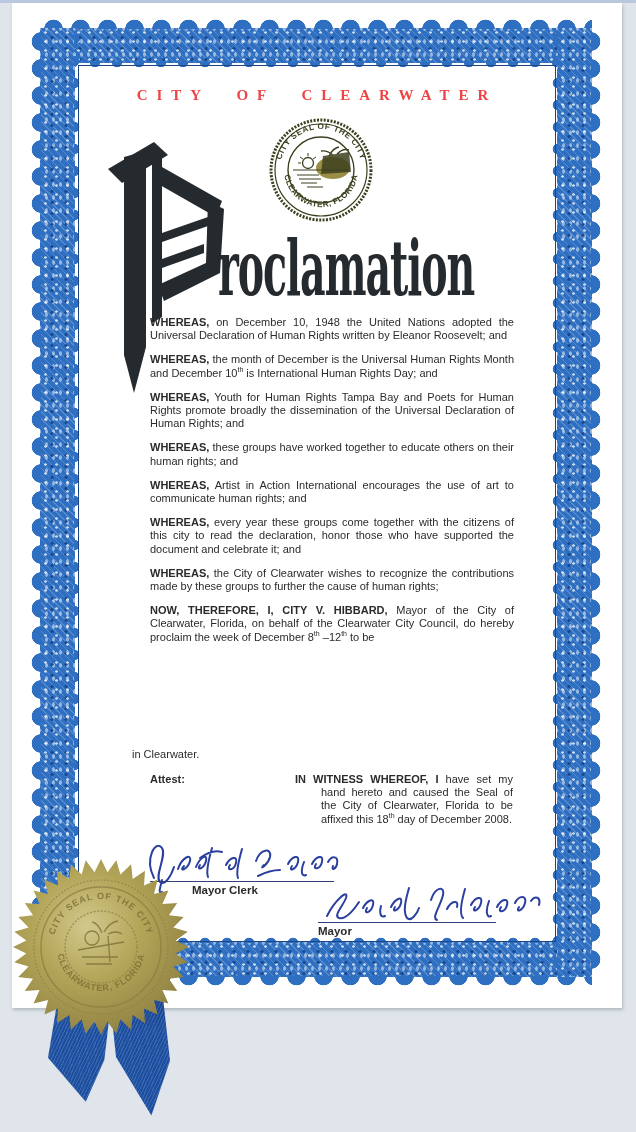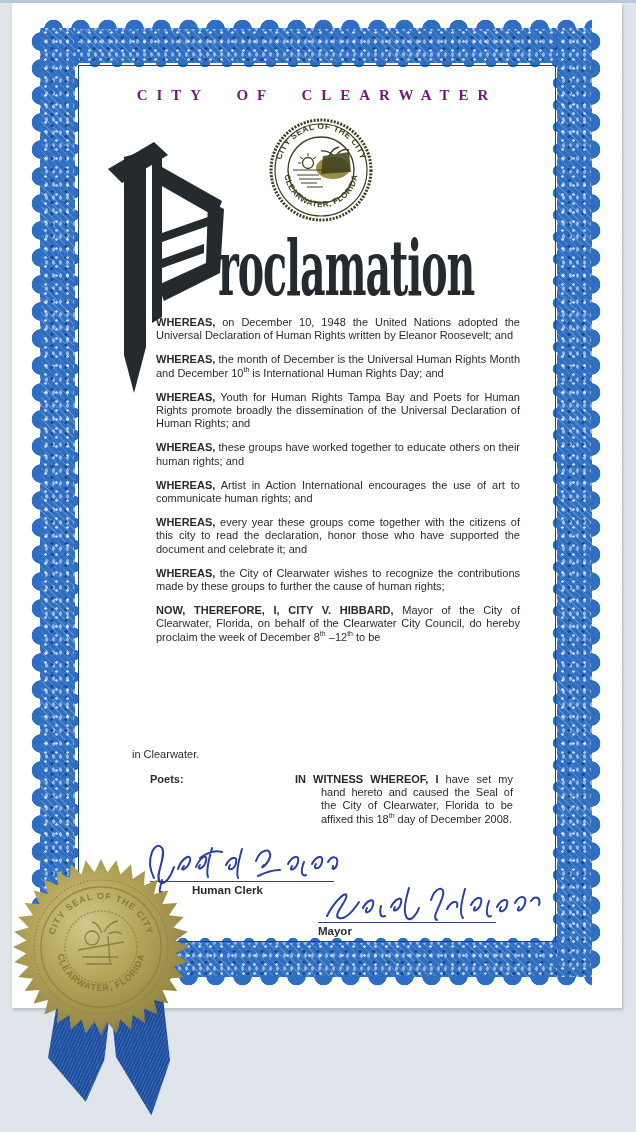--- a/index.html
+++ b/index.html
@@ -49,31 +49,31 @@
     background-size:10px 27px;background-repeat:repeat-y;}
   .band-right::after{top:0;bottom:0;left:-5px;width:6px;
     background:radial-gradient(circle at 100% 50%, var(--b) 5px, transparent 5.6px);
     background-size:6px 22px;background-repeat:repeat-y;}
   .hairline{position:absolute;left:66px;top:62px;width:478px;height:877px;
     border:1.5px solid #1c4586;}
 
   
   .doc-header{position:absolute;left:110px;top:84px;width:390px;text-align:center;
     font-family:"Liberation Serif","DejaVu Serif",serif;font-weight:bold;font-size:15px;
-    letter-spacing:9px;word-spacing:14px;color:#701a75;white-space:nowrap;}
+    letter-spacing:9px;word-spacing:14px;color:#ef4444;white-space:nowrap;}
   .city-seal{position:absolute;left:255px;top:113px;width:108px;height:108px;}
   .big-p{position:absolute;left:88px;top:138px;width:132px;height:262px;}
   .title-rest{position:absolute;left:206px;top:228px;height:80px;
     font-family:"DejaVu Serif","Liberation Serif",serif;font-weight:bold;font-size:76px;
     line-height:76px;color:#242a2e;transform:scaleX(.52);transform-origin:0 0;
     letter-spacing:-2px;white-space:nowrap;}
 
   
   .body-col{position:absolute;left:138px;top:313px;width:364px;font-size:11px;
-    line-height:13.2px;text-align:justify;color:#2b2b2b;margin-left:6px;}
+    line-height:13.2px;text-align:justify;color:#2b2b2b;}
   .body-col p{margin:0 0 11px 0;}
   .body-col b,.witness b,.attest,.week-title,.sig-label{font-weight:bold;}
   sup{font-size:7px;line-height:0;vertical-align:super;}
   .week-title{position:absolute;left:138px;top:719px;width:364px;text-align:center;
     font-size:11.5px;letter-spacing:.3px;}
   .loc-line{position:absolute;left:120px;top:745px;font-size:11px;}
   .attest{position:absolute;left:138px;top:770px;font-size:11px;}
   .witness{position:absolute;left:283px;top:770px;width:218px;font-size:11px;
     line-height:13.2px;text-align:justify;padding-left:26px;text-indent:-26px;}
 
@@ -169,37 +169,37 @@
       <p data-name="whereas-paragraph"><b>WHEREAS,</b> <span>the month of December is the Universal Human Rights Month and December 10<sup>th</sup> is International Human Rights Day; and</span></p>
       <p data-name="whereas-paragraph"><b>WHEREAS,</b> <span>Youth for Human Rights Tampa Bay and Poets for Human Rights promote broadly the dissemination of the Universal Declaration of Human Rights; and</span></p>
       <p data-name="whereas-paragraph"><b>WHEREAS,</b> <span>these groups have worked together to educate others on their human rights; and</span></p>
       <p data-name="whereas-paragraph"><b>WHEREAS,</b> <span>Artist in Action International encourages the use of art to communicate human rights; and</span></p>
       <p data-name="whereas-paragraph"><b>WHEREAS,</b> <span>every year these groups come together with the citizens of this city to read the declaration, honor those who have supported the document and celebrate it; and</span></p>
       <p data-name="whereas-paragraph"><b>WHEREAS,</b> <span>the City of Clearwater wishes to recognize the contributions made by these groups to further the cause of human rights;</span></p>
       <p data-name="now-therefore-paragraph"><b>NOW, THEREFORE, I, CITY V. HIBBARD,</b> <span>Mayor of the City of Clearwater, Florida, on behalf of the Clearwater City Council, do hereby proclaim the week of December 8<sup>th</sup> –12<sup>th</sup> to be</span></p>
     </div>
 
     <div class="loc-line" data-name="location-line">in Clearwater.</div>
-    <div class="attest" data-name="attest-label">Poets:</div>
+    <div class="attest" data-name="attest-label">Attest:</div>
     <div class="witness" data-name="witness-clause">
       <b>IN WITNESS WHEREOF, I</b> <span>have set my hand hereto and caused the Seal of the City of Clearwater, Florida to be affixed this 18<sup>th</sup> day of December 2008.</span>
     </div>
 
     <div class="sig" style="left:128px;top:833px;width:205px;height:50px;" data-name="city-clerk-signature">
       <svg width="205" height="50" viewBox="0 0 205 50">
         <g fill="none" stroke="#2a3fa0" stroke-width="2" stroke-linecap="round">
           <path d="M14,42 C4,22 16,3 22,12 C27,20 14,40 20,46 C25,50 31,40 34,31 M22,44 C20,52 18,58 22,56"></path>
           <path d="M38,33 C42,21 52,17 50,25 C48,33 38,37 44,30 M56,31 C60,21 68,17 66,25 C64,33 56,35 60,29 M72,12 C68,26 66,36 68,41 M60,22 C68,16 76,14 82,16 M86,29 C90,21 98,19 96,27 C94,35 86,35 90,29 M102,13 C98,27 96,37 98,42"></path>
           <path d="M116,25 C120,13 132,11 130,21 C128,29 118,35 124,29 M118,40 C126,36 134,34 140,34"></path>
           <path d="M148,28 C152,20 160,18 158,26 C156,34 148,36 152,30 M164,26 C160,36 162,41 166,39 M172,28 C176,20 184,18 182,26 C180,34 172,34 176,28 M188,26 C192,19 199,20 197,28 C196,33 191,35 193,30"></path>
         </g>
       </svg>
     </div>
     <div class="sig-line clerk-line" data-name="clerk-signature-line"></div>
-    <div class="sig-label clerk-label" data-name="clerk-title-label">Human Clerk</div>
+    <div class="sig-label clerk-label" data-name="clerk-title-label">Mayor Clerk</div>
 
     <div class="sig" style="left:305px;top:875px;width:225px;height:48px;" data-name="mayor-signature">
       <svg width="225" height="48" viewBox="0 0 225 48">
         <g fill="none" stroke="#2a3fa0" stroke-width="2" stroke-linecap="round">
           <path d="M10,38 C18,22 32,10 29,20 C26,28 16,38 22,40 C29,42 38,30 42,24 M46,30 C50,22 58,19 56,27 C54,35 46,37 50,30 M64,28 C62,36 64,40 68,38 M74,29 C78,21 86,17 84,25 C82,33 74,35 78,29 M92,10 C88,24 86,34 90,40 C94,44 100,36 102,30"></path>
           <path d="M114,22 C118,9 128,7 126,17 C124,27 114,40 120,42 M130,31 C134,23 142,21 140,29 M148,11 C144,25 142,36 146,40 M154,27 C158,19 166,17 164,25 C162,33 154,35 158,29 M172,23 C168,34 170,40 174,38 M180,29 C184,21 192,19 190,27 C188,35 180,35 184,29 M198,25 C202,17 210,17 208,25 C206,33 198,35 202,29 M214,23 C218,17 224,19 222,27"></path>
         </g>
       </svg>
     </div>
     <div class="sig-line mayor-line" data-name="mayor-signature-line"></div>

